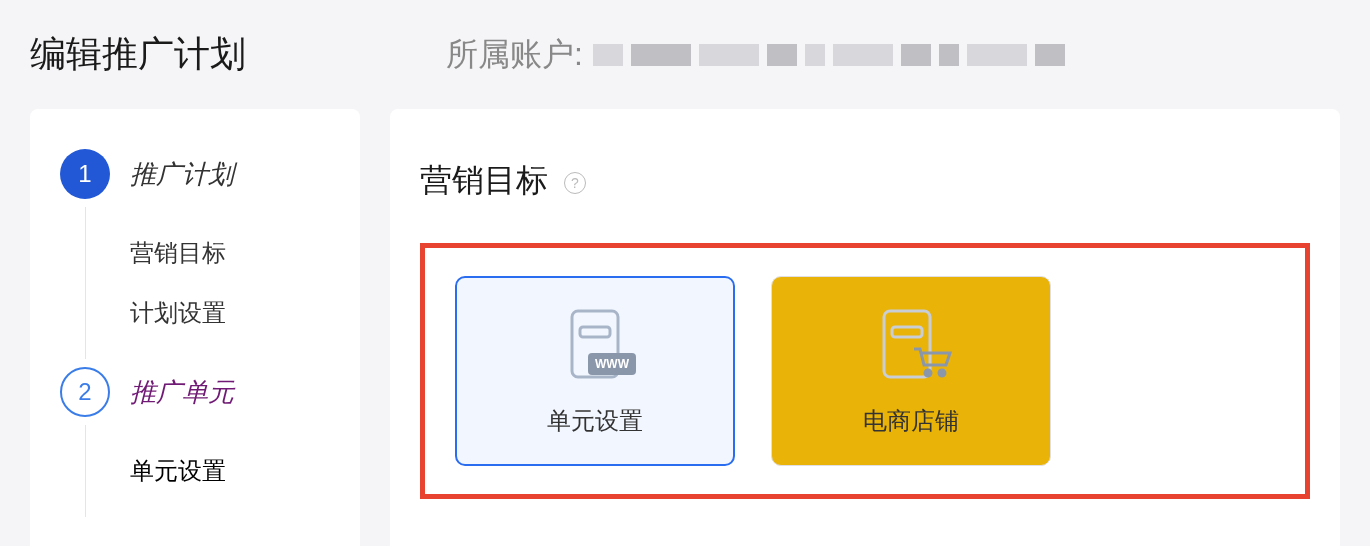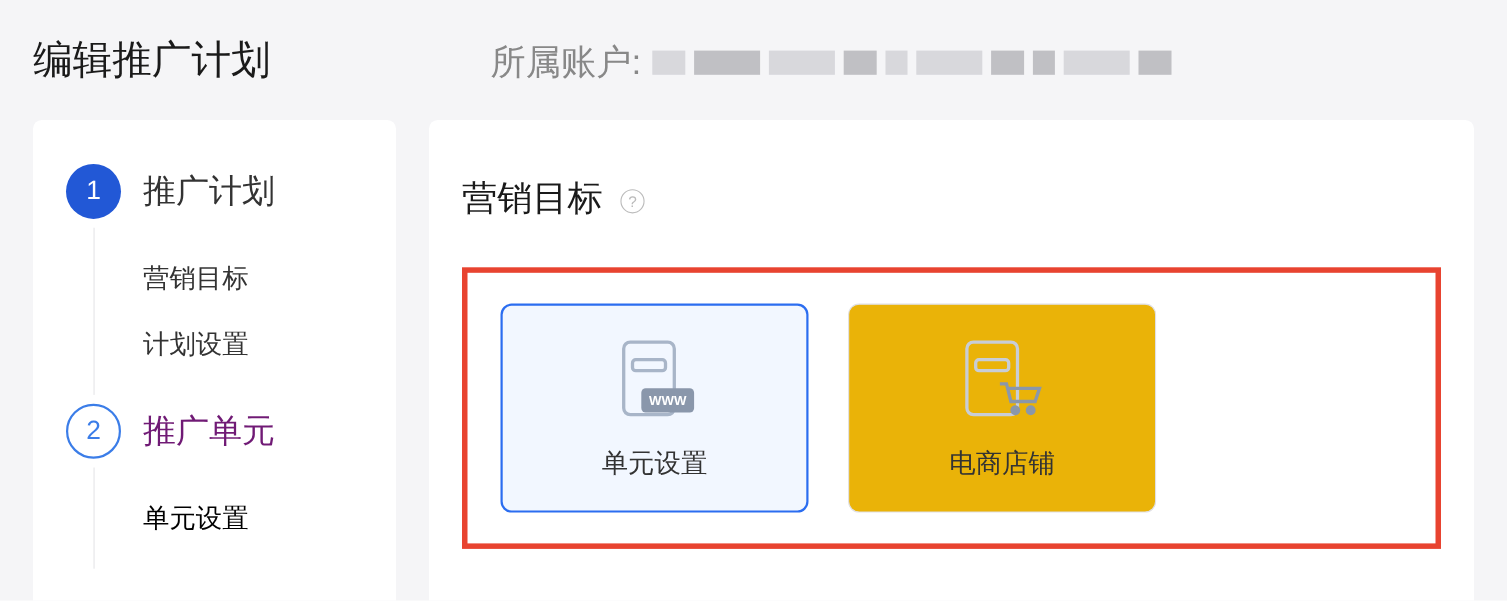--- a/index.html
+++ b/index.html
@@ -9,21 +9,21 @@
     }
     body {
       font-family: -apple-system, BlinkMacSystemFont, "Segoe UI", "PingFang SC", "Microsoft YaHei", sans-serif;
       background: #f5f5f7;
       width: 1370px;
       height: 546px;
       overflow: hidden;
     }
     .header {
       display: flex;
-      align-items: flex-end;
+      align-items: center;
       padding: 30px 30px 30px 30px;
     }
     .page-title {
       font-size: 36px;
       font-weight: 500;
       color: #1a1a1a;
       margin-right: 200px;
     }
     .account-info {
       display: flex;
@@ -79,22 +79,23 @@
     .step-badge.active {
       background: #2258d6;
       color: #fff;
     }
     .step-badge.inactive {
       background: #fff;
       border: 2px solid #3b7de8;
       color: #3b7de8;
     }
     .step-label {
-      font-size: 30px;
+      font-size: 26px;
       color: #333;
+      font-style: italic;
     }
     .step-label.inactive {
       color: #701a75;
     }
     .substeps {
       margin-left: 25px;
       border-left: 1px solid #e5e5e8;
       padding-left: 44px;
       padding-top: 16px;
       padding-bottom: 16px;
@@ -171,20 +172,21 @@
     }
     .option-label {
       font-size: 24px;
       color: #333;
     }
     .icon-wrapper {
       width: 100px;
       height: 80px;
       display: flex;
       align-items: center;
+      justify-content: center;
     }
   </style>
 </head>
 <body>
 
 <div class="header">
   <div class="page-title">编辑推广计划</div>
   <div class="account-info">
     <span class="account-label">所属账户:</span>
     <div class="blur-blocks">

